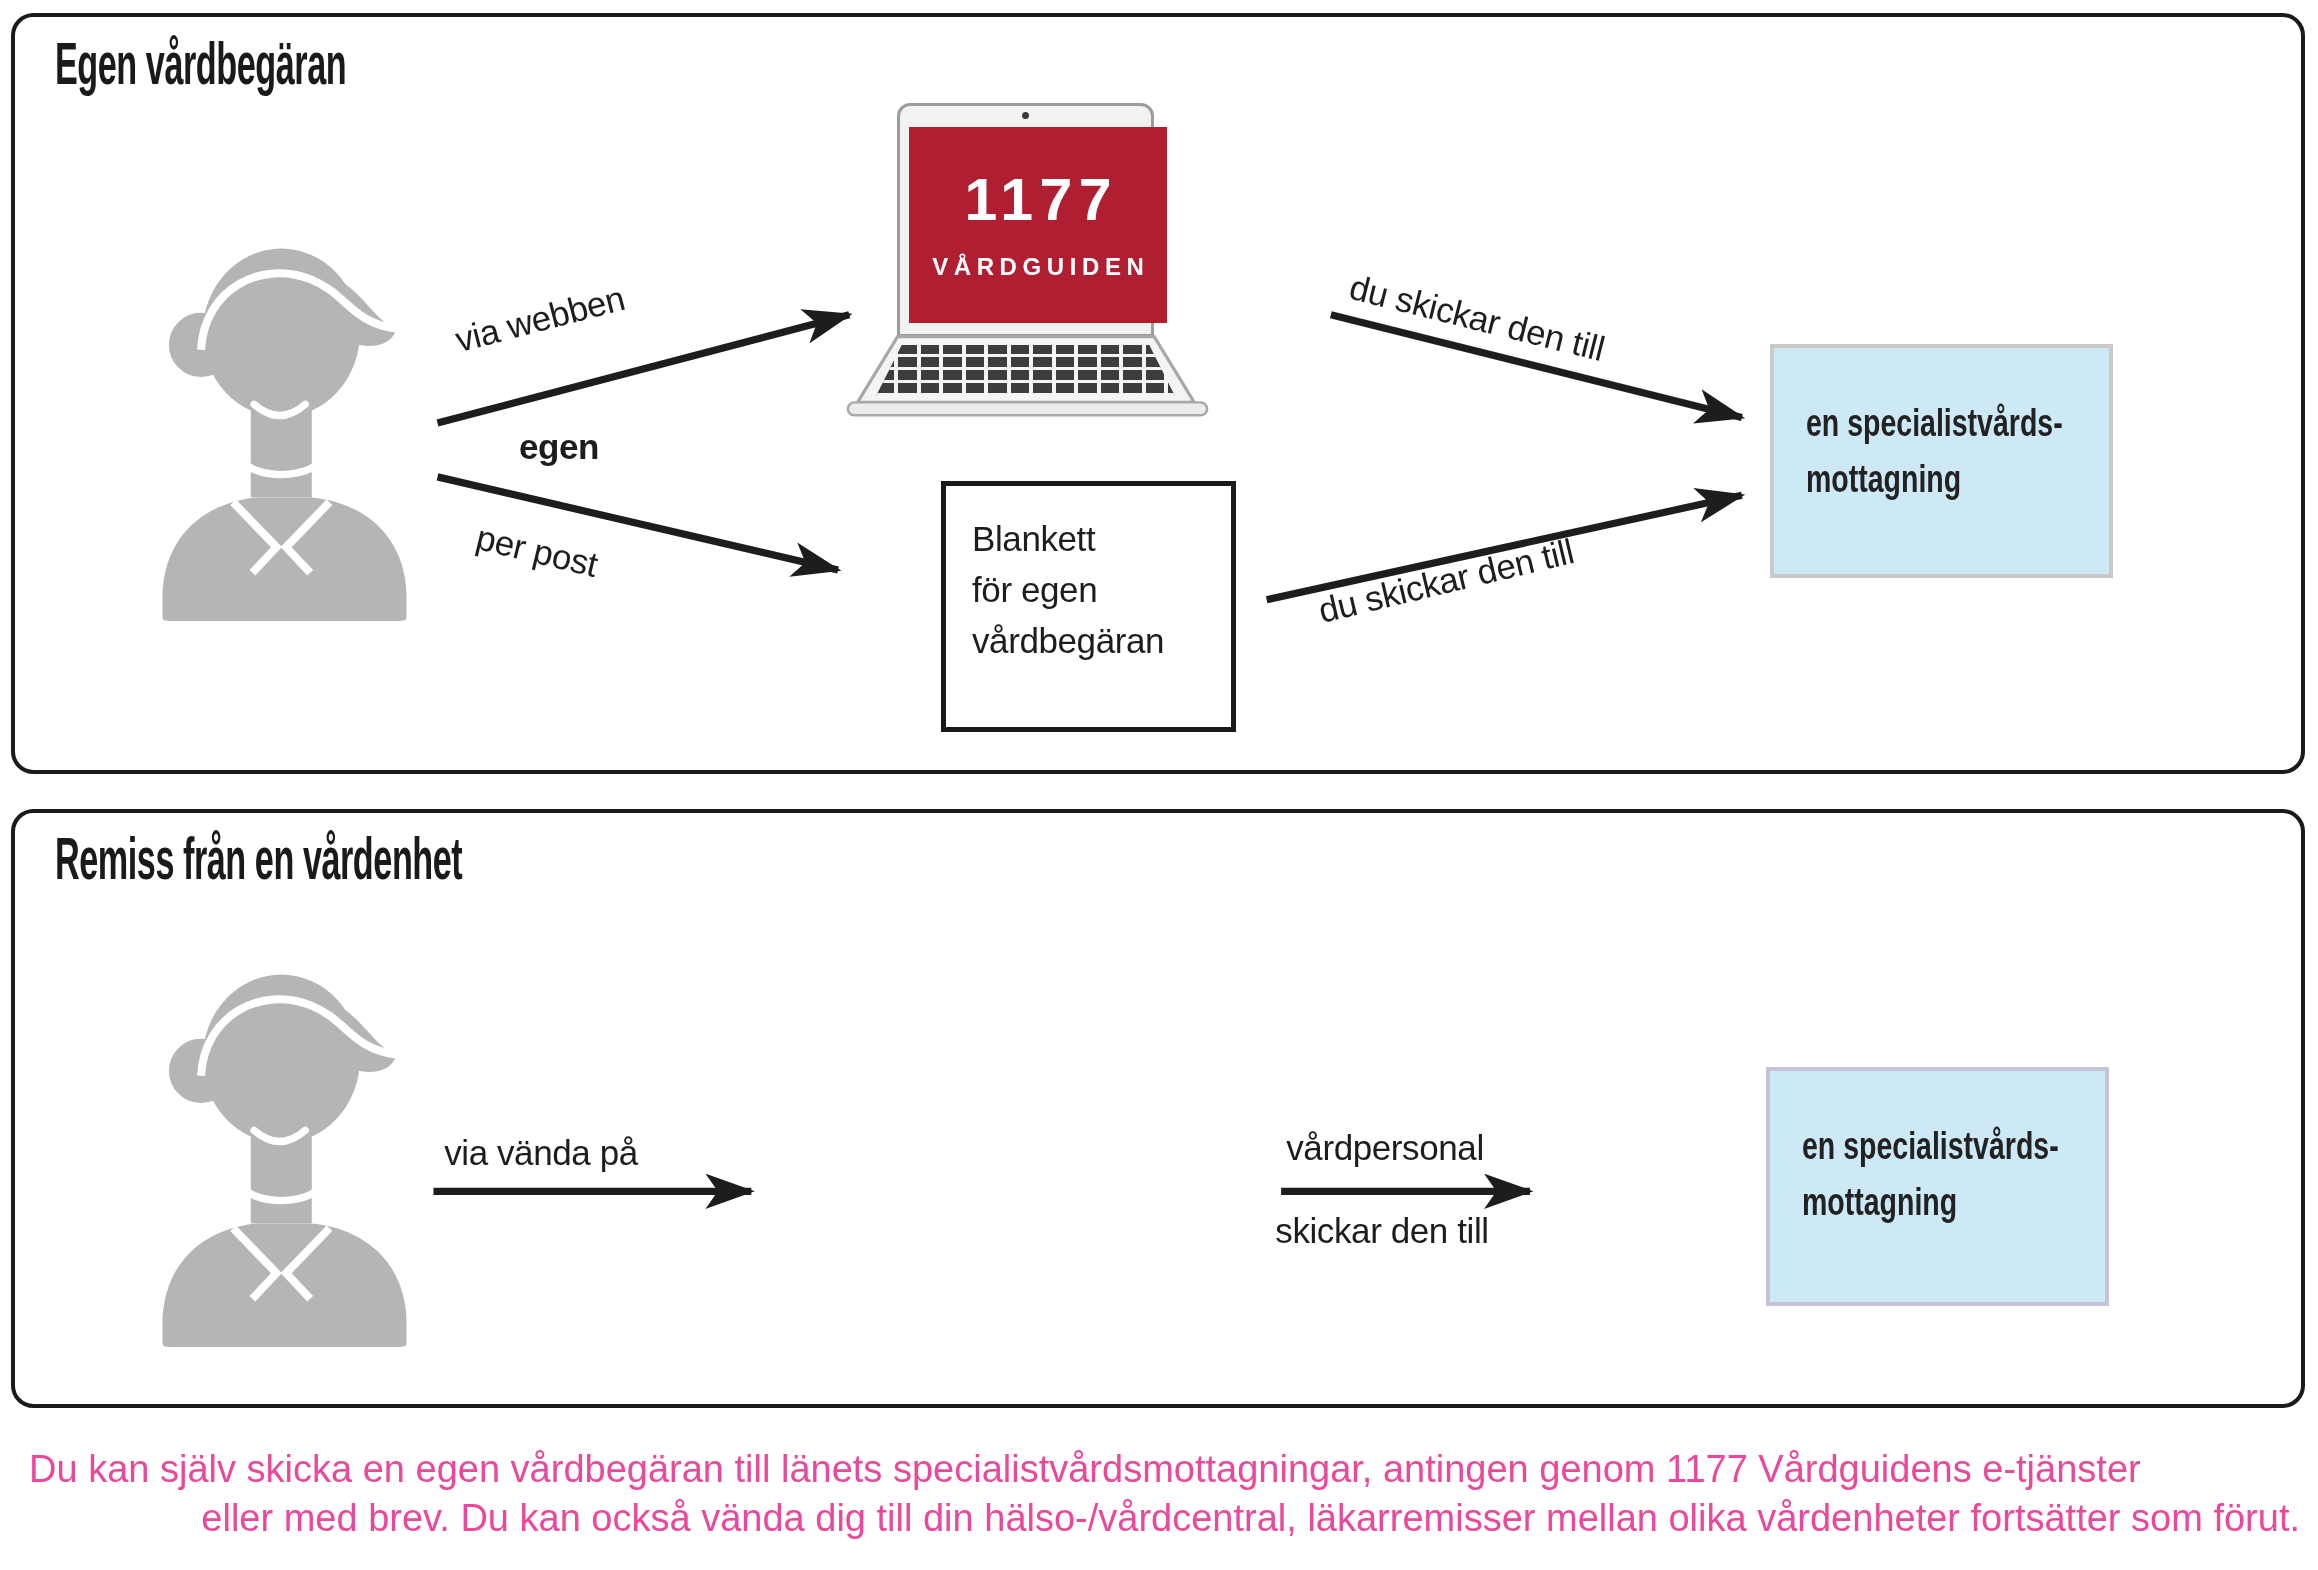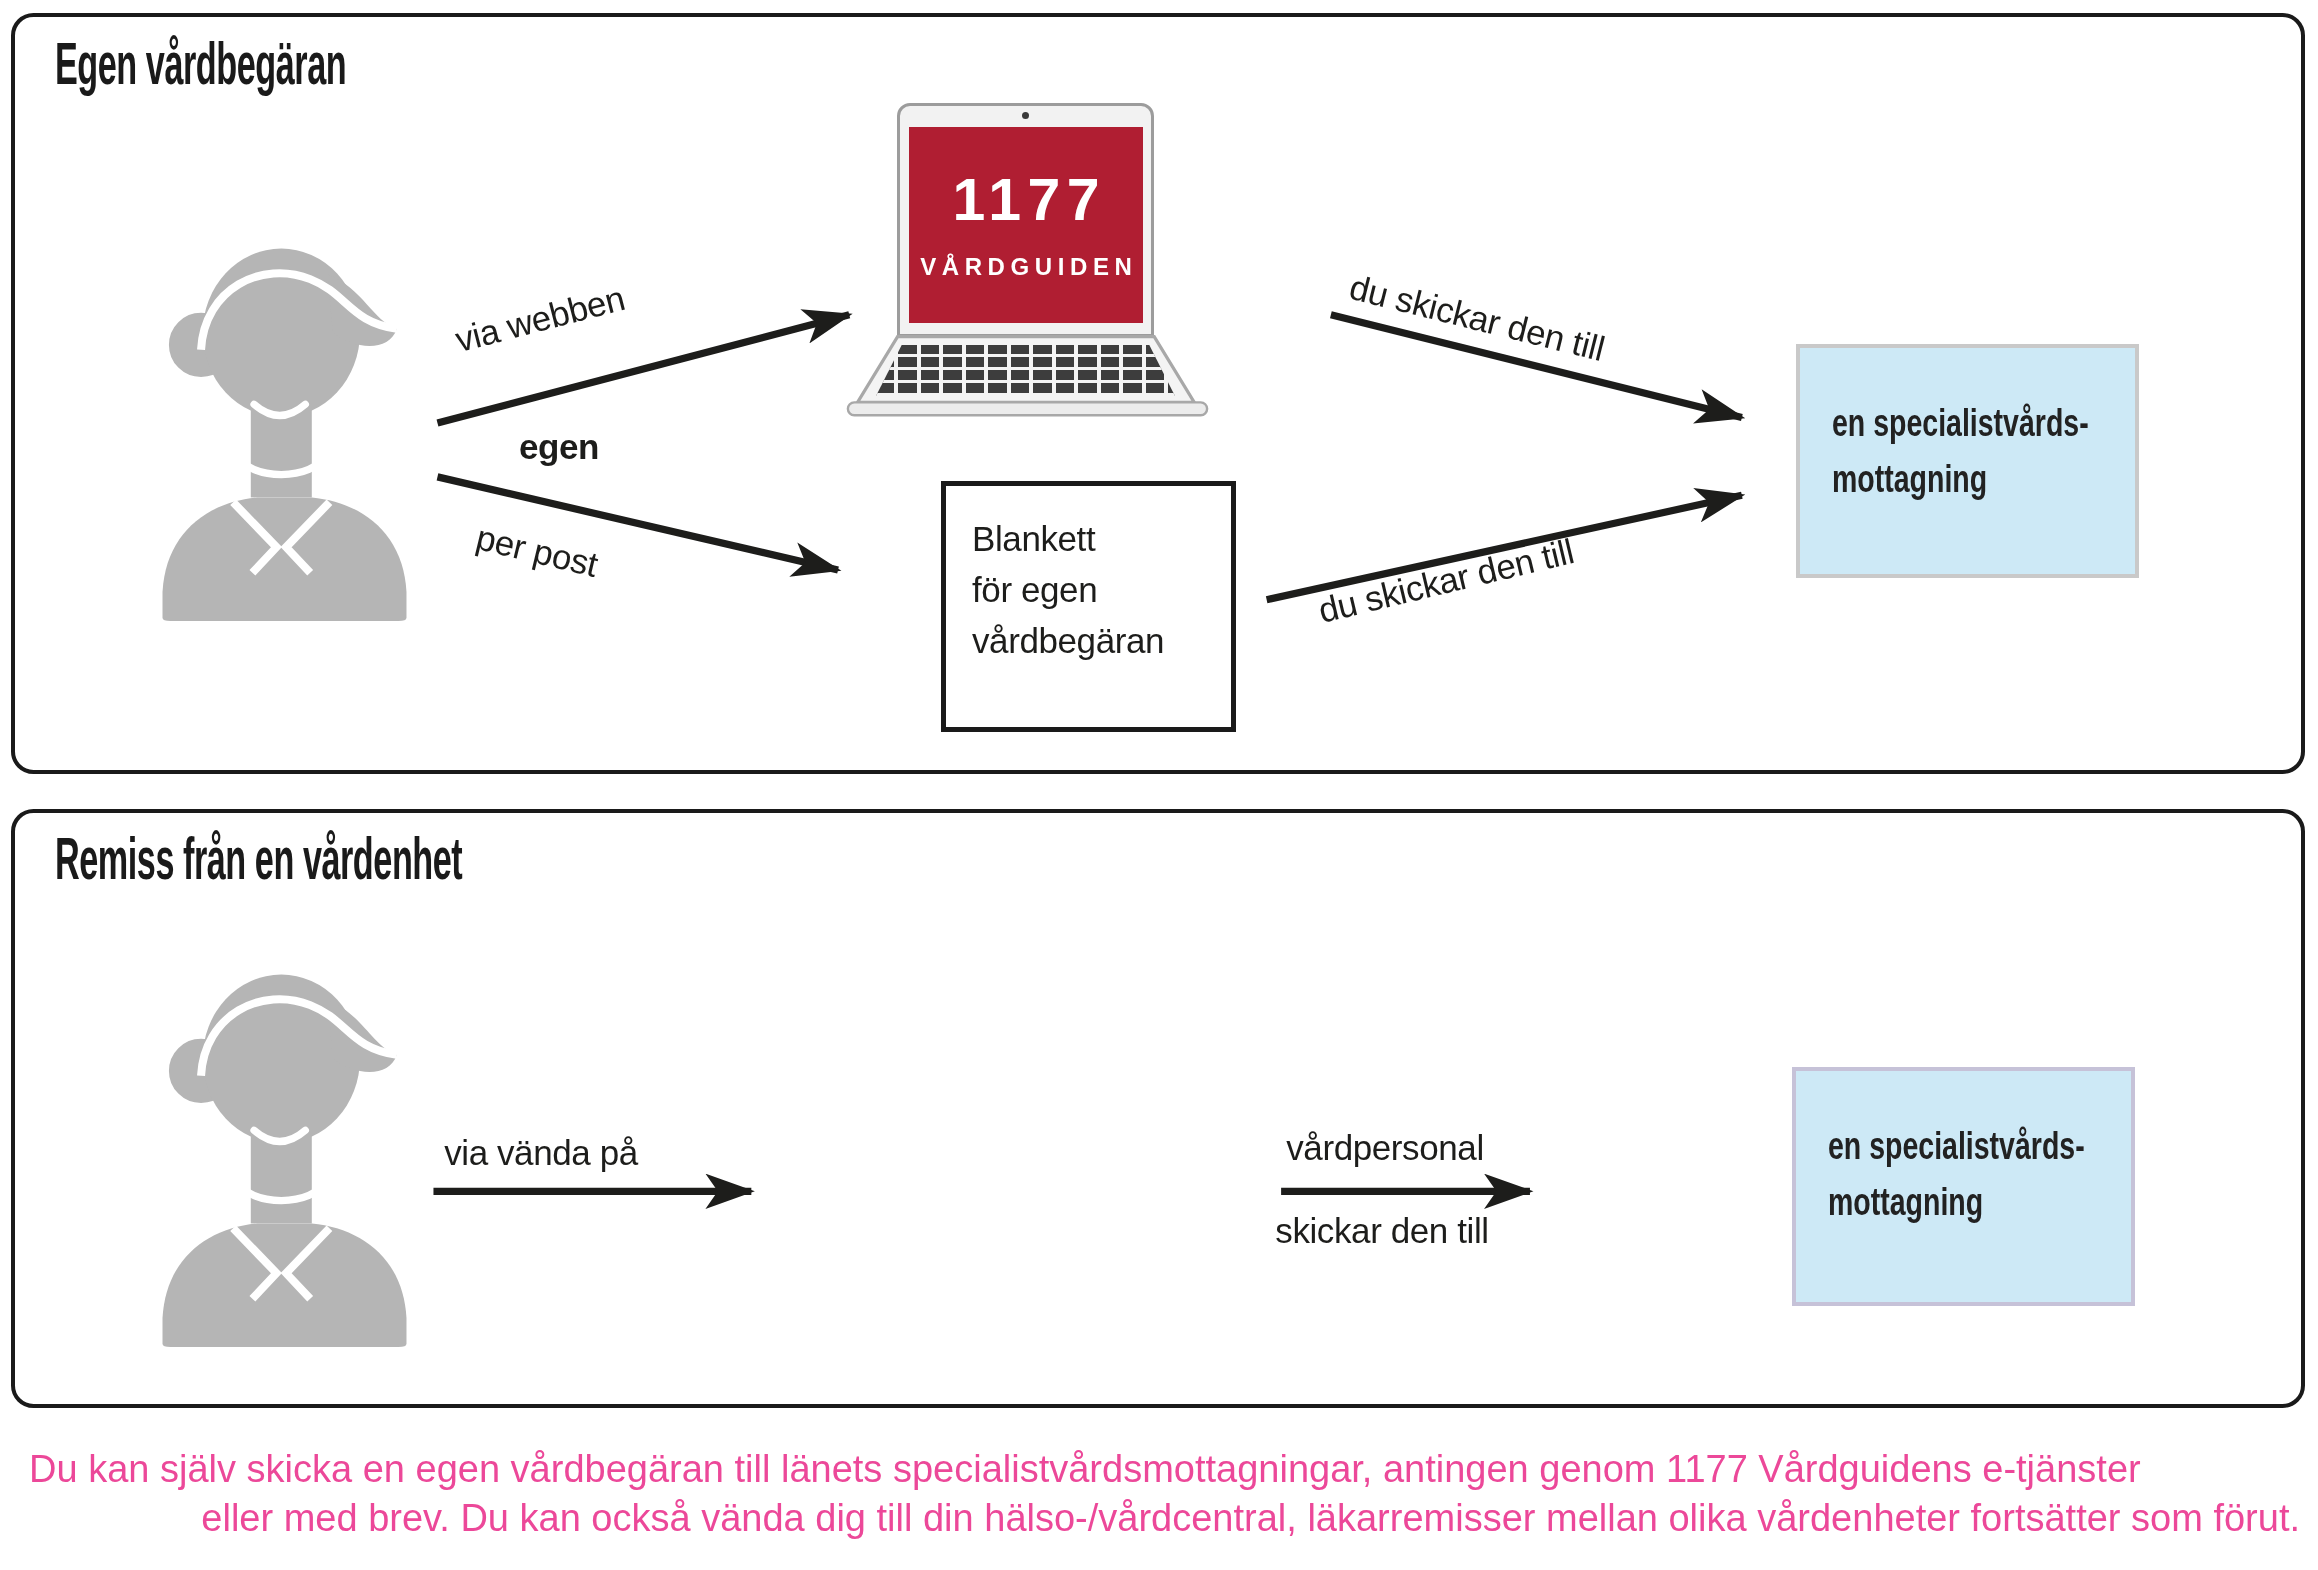--- a/index.html
+++ b/index.html
@@ -22,38 +22,38 @@
     transform:translate(-50%,-50%);color:var(--ink,#1d1d1b);
   }
   .bold{font-weight:bold;}
   .box{position:absolute;box-sizing:border-box;}
   #form-box{
     left:941px;top:481px;width:295px;height:251px;background:#fff;
     border:5.6px solid #1a1a1a;padding:27px 0 0 26px;font-size:35px;line-height:51px;letter-spacing:-0.4px;
   }
   .dest-box{
     width:343px;background:var(--blue-fill,#cde9f6);
-    padding:47px 0 0 32px;font-size:38px;font-weight:bold;line-height:56px;color:#222;margin-left:26px;
+    padding:47px 0 0 32px;font-size:38px;font-weight:bold;line-height:56px;color:#222;
   }
   #dest-box-1{left:1770px;top:344px;height:234px;border:4px solid var(--blue-border-1,#c9c9c9);}
   #dest-box-2{left:1766px;top:1067px;height:239px;border:4px solid var(--blue-border-2,#c6c2d8);}
   #source-box{
     left:798px;top:1070px;width:352px;height:238px;
     background:var(--orange-fill,#fcead7);border:4px solid var(--orange-border,#f8d5c0);
     padding:50px 0 0 35px;font-size:36px;line-height:53px;
   }
   .condensed-sm{transform:scaleX(0.75);transform-origin:left top;display:inline-block;white-space:nowrap;}
   
   .laptop-lid{
     position:absolute;left:897px;top:103px;width:257px;height:234px;box-sizing:border-box;
     background:#f2f2f2;border:3.2px solid #9c9c9c;border-radius:13px 13px 0 0;
   }
   .laptop-cam{position:absolute;left:1022px;top:112px;width:7.2px;height:7.2px;border-radius:50%;background:#3a3a3a;}
   .laptop-screen{
-    position:absolute;left:909px;top:127px;width:234px;height:196px;background:var(--brand-red,#b01e32);
+    position:absolute;left:909px;top:127px;width:258px;height:196px;background:var(--brand-red,#b01e32);
     display:flex;flex-direction:column;align-items:center;justify-content:center;color:#fff;text-align:center;gap:14px;
   }
   .logo-1177{font-size:59px;font-weight:bold;letter-spacing:6.4px;line-height:1;margin-left:6.4px;}
   .logo-vardguiden{font-size:24px;font-weight:bold;letter-spacing:5.6px;line-height:1;margin:11.2px 0 0 5.6px;}
   .laptop-base{position:absolute;left:843px;top:335px;width:369px;height:85px;}
   .laptop-kb{
     position:absolute;left:876px;top:345px;width:299px;height:51px;
     clip-path:polygon(8.6% 0,91.4% 0,100% 100%,0 100%);
     background-image:
       repeating-linear-gradient(0deg,#f4f4f4 0 3.2px,transparent 3.2px 13px),

